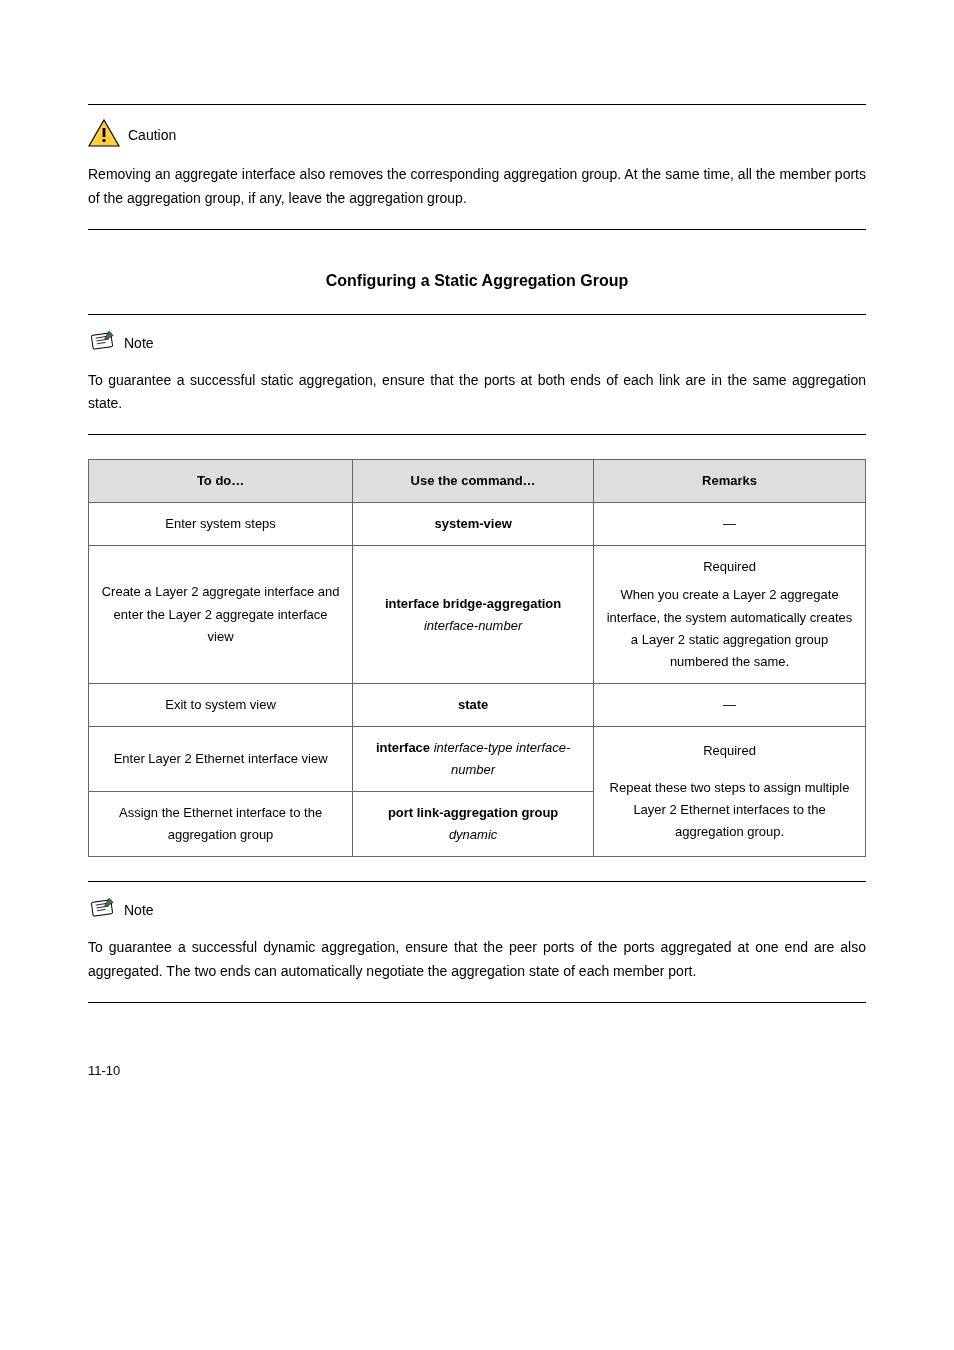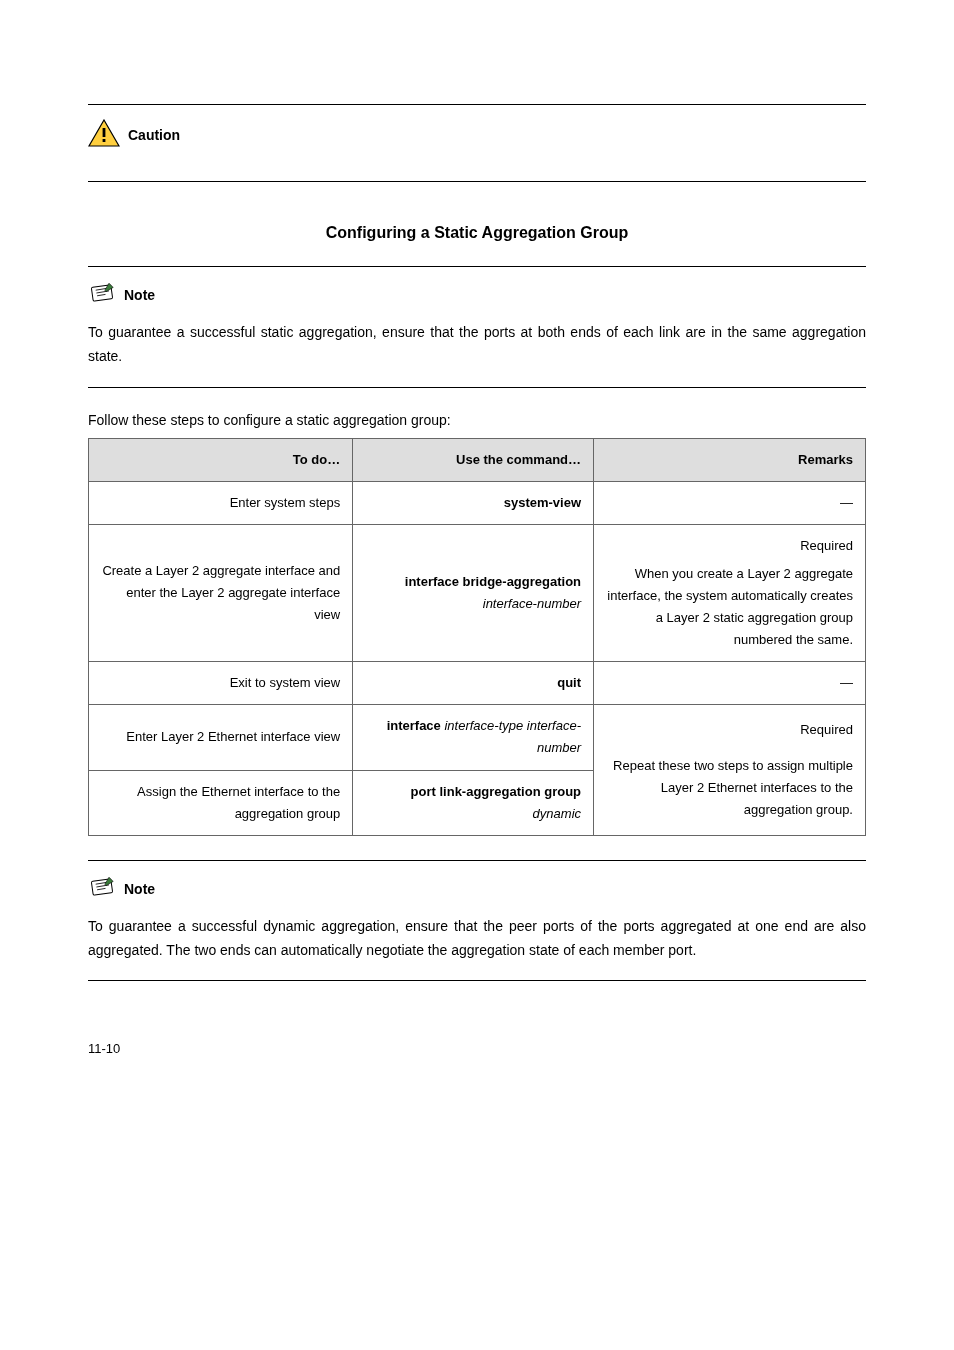--- a/index.html
+++ b/index.html
@@ -21,21 +21,21 @@
     margin-top: 24px;
     margin-bottom: 24px;
   }
   .callout-head {
     display: flex;
     align-items: center;
     gap: 8px;
     margin-bottom: 12px;
   }
   .callout-label {
-    font-weight: bold;
+    font-weight: normal;
     font-size: 14px;
   }
   .callout-body {
     font-size: 14px;
     line-height: 1.7;
     text-align: justify;
   }
   .section-title {
     font-size: 16px;
     font-weight: bold;
@@ -47,21 +47,21 @@
     margin: 18px 0 10px 0;
   }
   table.cfg {
     border-collapse: collapse;
     width: 100%;
     font-size: 13px;
   }
   table.cfg th, table.cfg td {
     border: 1px solid #666;
     padding: 10px 12px;
-    text-align: right;
+    text-align: center;
     vertical-align: middle;
     line-height: 1.7;
   }
   table.cfg th {
     background: #dedede;
     font-weight: bold;
   }
   .cmd {
     font-weight: bold;
   }
@@ -94,41 +94,41 @@
     <div class="callout-head">
       <span>
         <svg class="caution-icon" viewBox="0 0 32 28">
           <polygon points="16,1 31,27 1,27" fill="#ffcf3f" stroke="#000" stroke-width="1.2"></polygon>
           <rect x="14.6" y="9" width="2.8" height="9" fill="#000"></rect>
           <rect x="14.6" y="20" width="2.8" height="3" fill="#000"></rect>
         </svg>
       </span>
       <span class="callout-label">Caution</span>
     </div>
+    <div class="callout-body">Removing an aggregate interface also removes the corresponding aggregation group. At the same time, all the member ports of the aggregation group, if any, leave the aggregation group.</div>
   </div>
 
   <div class="section-title">Configuring a Static Aggregation Group</div>
 
   <div class="callout">
     <div class="callout-head">
       <span>
         <svg class="note-icon" viewBox="0 0 40 32">
           <rect x="6" y="6" width="28" height="20" rx="2" fill="#fff" stroke="#000" stroke-width="1.4" transform="rotate(-8 20 16)"></rect>
           <line x1="11" y1="12" x2="29" y2="9" stroke="#000" stroke-width="1.2"></line>
           <line x1="12" y1="16" x2="30" y2="13" stroke="#000" stroke-width="1.2"></line>
           <line x1="13" y1="20" x2="25" y2="18" stroke="#000" stroke-width="1.2"></line>
           <polygon points="30,2 36,8 26,14 24,12" fill="#3a7a3a" stroke="#000" stroke-width="0.8"></polygon>
         </svg>
       </span>
       <span class="callout-label">Note</span>
     </div>
     <div class="callout-body">To guarantee a successful static aggregation, ensure that the ports at both ends of each link are in the same aggregation state.</div>
   </div>
 
-  <div class="intro-line">Follow these steps to configure a static aggregation group:</div>
 
   <table class="cfg">
     <thead>
       <tr>
         <th style="width:34%">To do…</th>
         <th style="width:31%">Use the command…</th>
         <th style="width:35%">Remarks</th>
       </tr>
     </thead>
     <tbody>
@@ -140,21 +140,21 @@
       <tr>
         <td>Create a Layer 2 aggregate interface and enter the Layer 2 aggregate interface view</td>
         <td><span class="cmd">interface bridge-aggregation</span> <span class="cmd-arg">interface-number</span></td>
         <td>
           <div>Required</div>
           <div style="margin-top:6px">When you create a Layer 2 aggregate interface, the system automatically creates a Layer 2 static aggregation group numbered the same.</div>
         </td>
       </tr>
       <tr>
         <td>Exit to system view</td>
-        <td><span class="cmd">quit</span></td>
+        <td><span class="cmd">state</span></td>
         <td>—</td>
       </tr>
       <tr>
         <td>Enter Layer 2 Ethernet interface view</td>
         <td><span class="cmd">interface</span> <span class="cmd-arg">interface-type interface-number</span></td>
         <td rowspan="2">
           <div>Required</div>
           <div style="margin-top:14px">Repeat these two steps to assign multiple Layer 2 Ethernet interfaces to the aggregation group.</div>
         </td>
       </tr>

